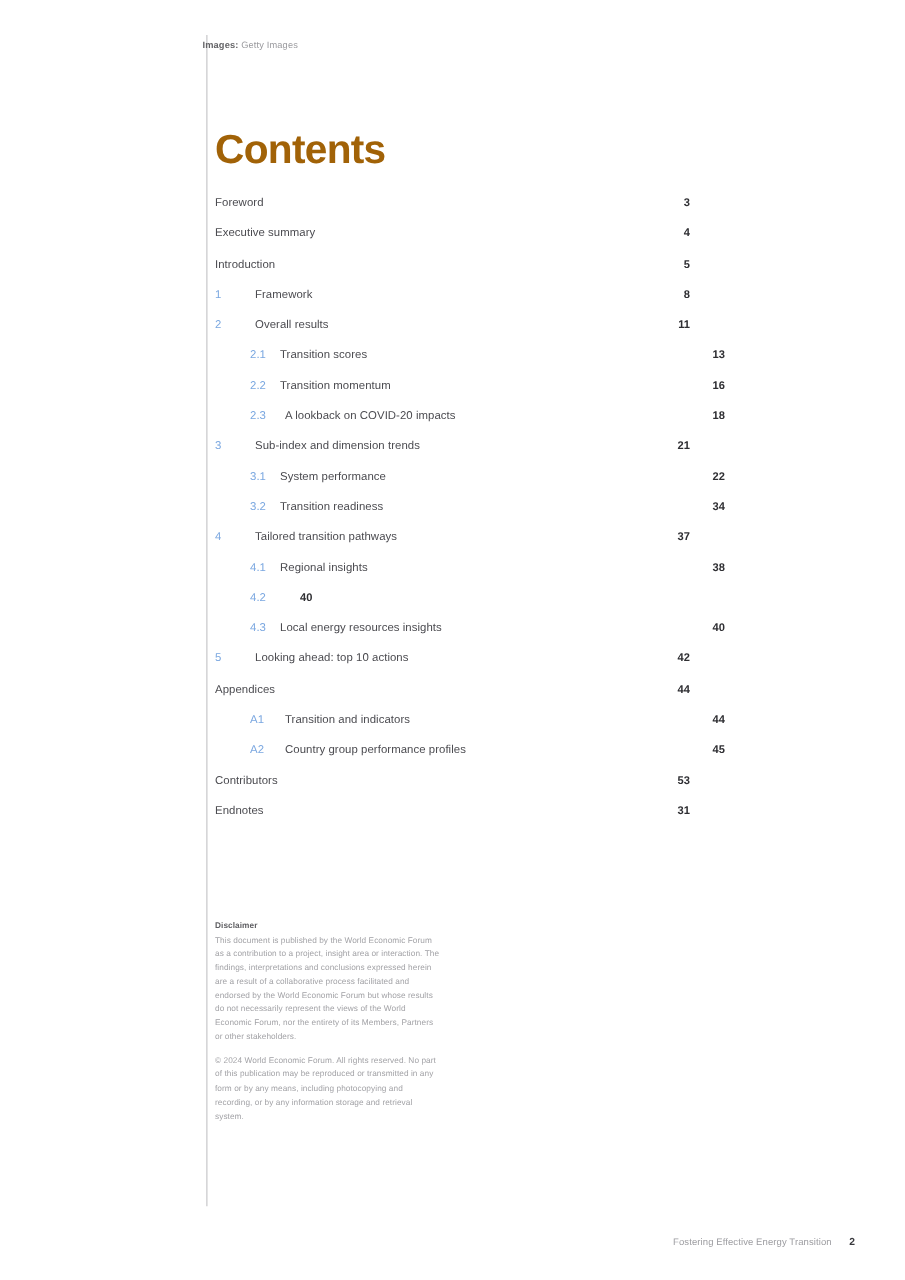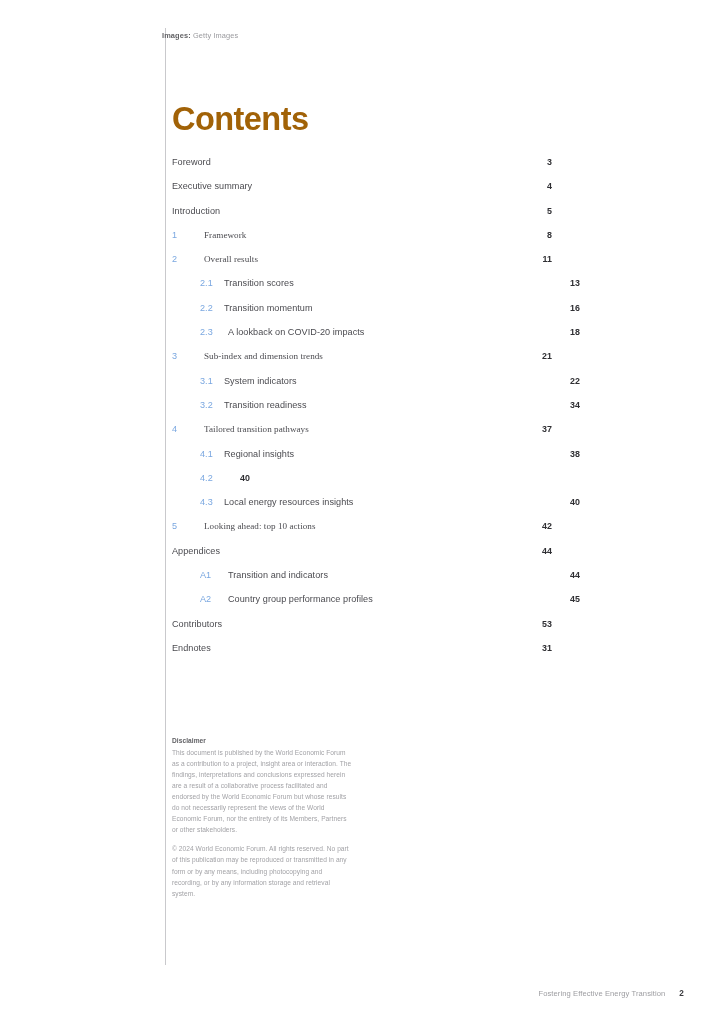--- a/index.html
+++ b/index.html
@@ -93,21 +93,21 @@
     font-weight: 700;
     font-size: 8.9px;
   }
 
   
   .lvl0 .toc-num { width: 0; }
   .lvl0 .toc-label { padding-left: 0; }
 
   
   .lvl1 .toc-num { width: 16px; }
-  .lvl1 .toc-label { padding-left: 16px; font-family: Liberation Serif, serif; }
+  .lvl1 .toc-label { padding-left: 16px; }
 
   
   .lvl2 { padding-left: 28px; }
   .lvl2 .toc-num { width: 24px; }
   .lvl2 .toc-label { padding-left: 0; }
   .lvl2 .toc-page { width: 26px; }
   .lvl2 { width: 380px; box-sizing: border-box; }
   .lvl2 .toc-page { margin-right: -28px; }
 
   
@@ -212,21 +212,21 @@
         <span class="toc-label">A lookback on COVID-20 impacts</span>
         <span class="toc-page">18</span>
       </div>
       <div class="toc-row lvl1">
         <span class="toc-num">3</span>
         <span class="toc-label">Sub-index and dimension trends</span>
         <span class="toc-page">21</span>
       </div>
       <div class="toc-row lvl2">
         <span class="toc-num">3.1</span>
-        <span class="toc-label">System indicators</span>
+        <span class="toc-label">System performance</span>
         <span class="toc-page">22</span>
       </div>
       <div class="toc-row lvl2">
         <span class="toc-num">3.2</span>
         <span class="toc-label">Transition readiness</span>
         <span class="toc-page">34</span>
       </div>
       <div class="toc-row lvl1">
         <span class="toc-num">4</span>
         <span class="toc-label">Tailored transition pathways</span>

